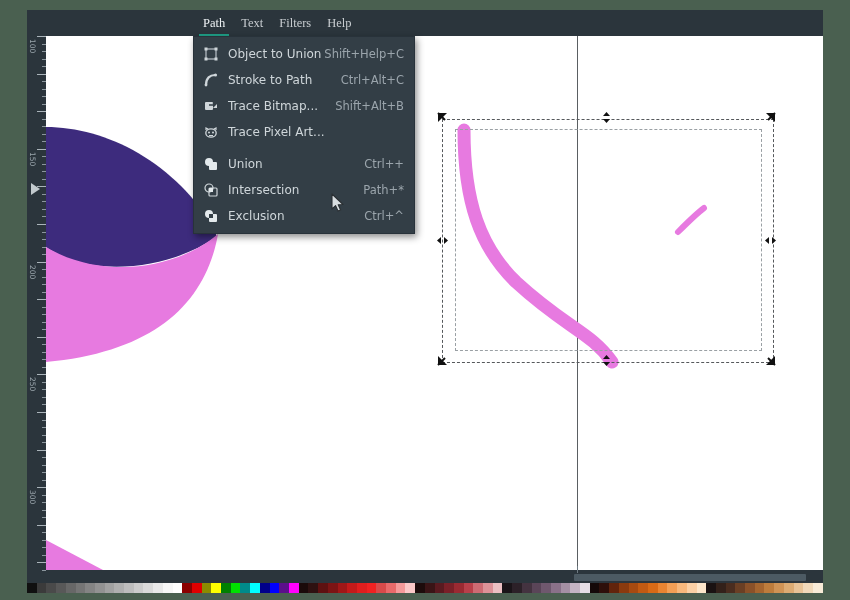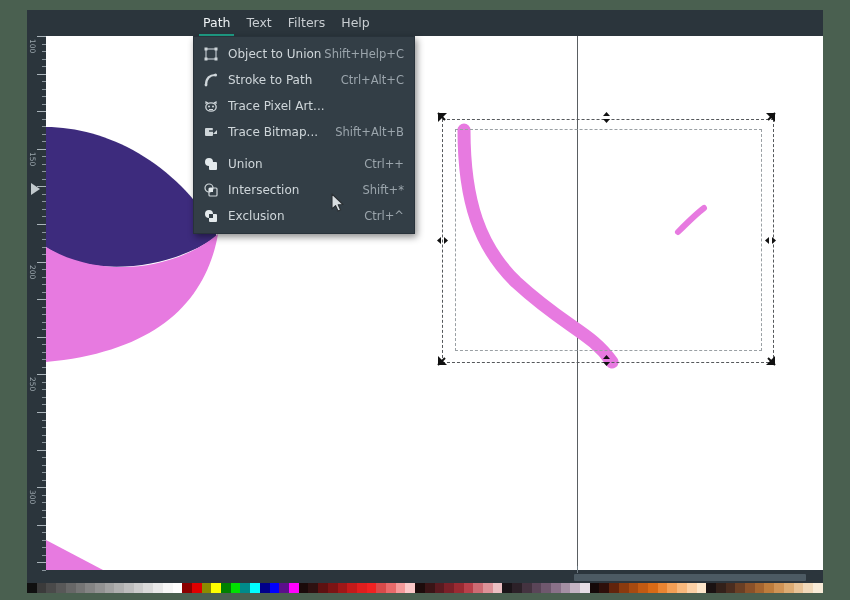--- a/index.html
+++ b/index.html
@@ -17,20 +17,21 @@
     overflow: hidden;
   }
 
   
   #menubar {
     position: absolute; left: 0; top: 0;
     width: 796px; height: 26px;
     background: #2b353c;
     display: flex; align-items: center;
     z-index: 40;
+    font-family: Liberation Serif, serif;
   }
   #menubar .mspacer { width: 168px; height: 100%; }
   .menu-top {
     height: 26px; line-height: 26px;
     padding: 0 8px;
     color: #c8cdd1; font-size: 12.5px;
     white-space: nowrap; cursor: default;
     position: relative;
   }
   .menu-top.active { color: #eef2f4; }
@@ -460,43 +461,43 @@
           <circle cx="2" cy="12" r="1.4" fill="#cfd6da"></circle>
         </svg>
       </span>
       <span class="lbl">Stroke to Path</span>
       <span class="acc">Ctrl+Alt+C</span>
     </div>
 
     <div class="mi">
       <span class="ic">
         <svg width="14" height="14" viewBox="0 0 14 14">
+          <rect x="1" y="3" width="8" height="8" rx="1" fill="#cfd6da"></rect>
+          <path d="M5 6 L11 6 L9 4" fill="none" stroke="#333e46" stroke-width="1.3"></path>
+          <path d="M9 9 L13 5 L13 9 Z" fill="#cfd6da"></path>
+        </svg>
+      </span>
+      <span class="lbl">Trace Bitmap...</span>
+      <span class="acc">Shift+Alt+B</span>
+    </div>
+
+    <div class="mi">
+      <span class="ic">
+        <svg width="14" height="14" viewBox="0 0 14 14">
           <path d="M2 5 L2 3 L4 4 M12 5 L12 3 L10 4" fill="none" stroke="#cfd6da" stroke-width="1.2"></path>
           <ellipse cx="7" cy="8" rx="5.2" ry="4.2" fill="none" stroke="#cfd6da" stroke-width="1.3"></ellipse>
           <circle cx="5" cy="7.5" r="1" fill="#cfd6da"></circle>
           <circle cx="9" cy="7.5" r="1" fill="#cfd6da"></circle>
           <path d="M5 10.5 L9 10.5" stroke="#cfd6da" stroke-width="1"></path>
         </svg>
       </span>
       <span class="lbl">Trace Pixel Art...</span>
       <span class="acc"></span>
     </div>
 
-    <div class="mi">
-      <span class="ic">
-        <svg width="14" height="14" viewBox="0 0 14 14">
-          <rect x="1" y="3" width="8" height="8" rx="1" fill="#cfd6da"></rect>
-          <path d="M5 6 L11 6 L9 4" fill="none" stroke="#333e46" stroke-width="1.3"></path>
-          <path d="M9 9 L13 5 L13 9 Z" fill="#cfd6da"></path>
-        </svg>
-      </span>
-      <span class="lbl">Trace Bitmap...</span>
-      <span class="acc">Shift+Alt+B</span>
-    </div>
-
     <div class="misep"></div>
 
     <div class="mi">
       <span class="ic">
         <svg width="14" height="14" viewBox="0 0 14 14">
           <path d="M1 5 A4 4 0 1 1 9 5 A4 4 0 1 1 1 5 Z" fill="#e3e9ec"></path>
           <rect x="5" y="5" width="8" height="8" rx="1" fill="#e3e9ec"></rect>
         </svg>
       </span>
       <span class="lbl">Union</span>
@@ -506,21 +507,21 @@
 
     <div class="mi">
       <span class="ic">
         <svg width="14" height="14" viewBox="0 0 14 14">
           <path d="M1 5 A4 4 0 1 1 9 5 A4 4 0 1 1 1 5 Z" fill="none" stroke="#cfd6da" stroke-width="1.2"></path>
           <rect x="5" y="5" width="8" height="8" rx="1" fill="none" stroke="#cfd6da" stroke-width="1.2"></rect>
           <rect x="5" y="5" width="4" height="4" fill="#e3e9ec"></rect>
         </svg>
       </span>
       <span class="lbl">Intersection</span>
-      <span class="acc">Shift+*</span>
+      <span class="acc">Path+*</span>
     </div>
 
     <div class="mi">
       <span class="ic">
         <svg width="14" height="14" viewBox="0 0 14 14">
           <path d="M1 5 A4 4 0 1 1 9 5 A4 4 0 1 1 1 5 Z" fill="#e3e9ec"></path>
           <rect x="5" y="5" width="8" height="8" rx="1" fill="#e3e9ec"></rect>
           <rect x="5" y="5" width="4" height="4" fill="#333e46"></rect>
         </svg>
       </span>

